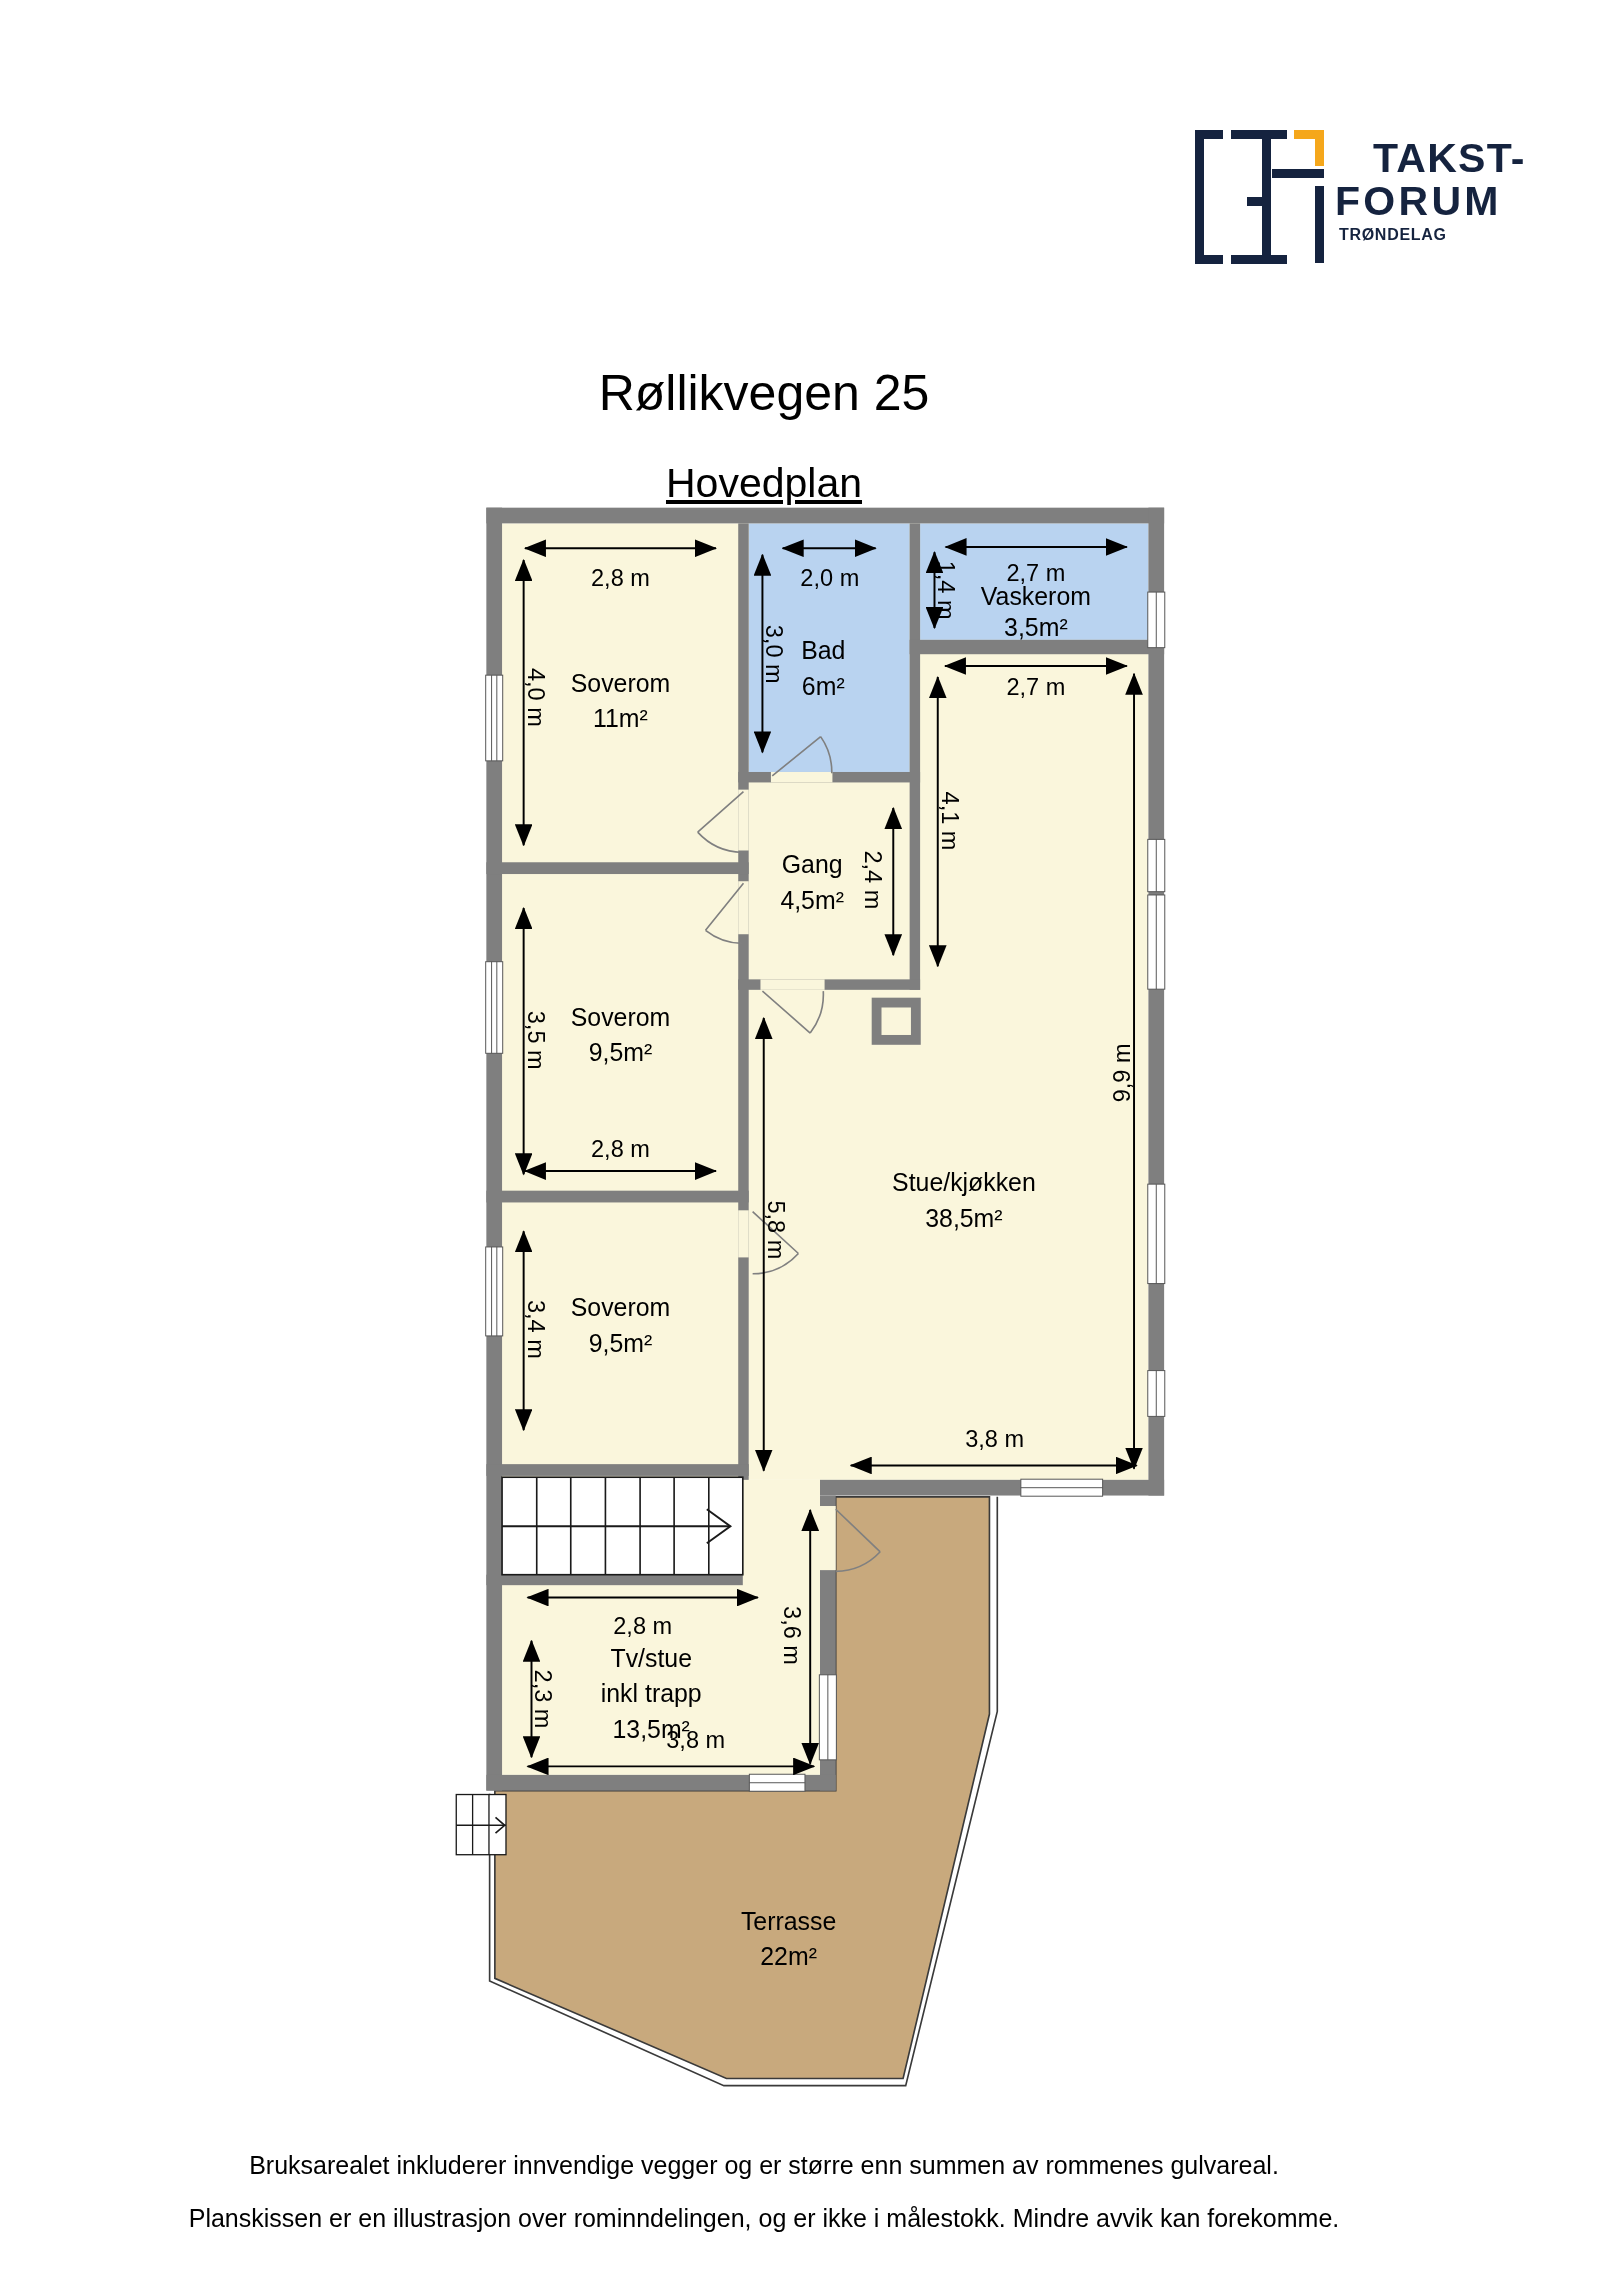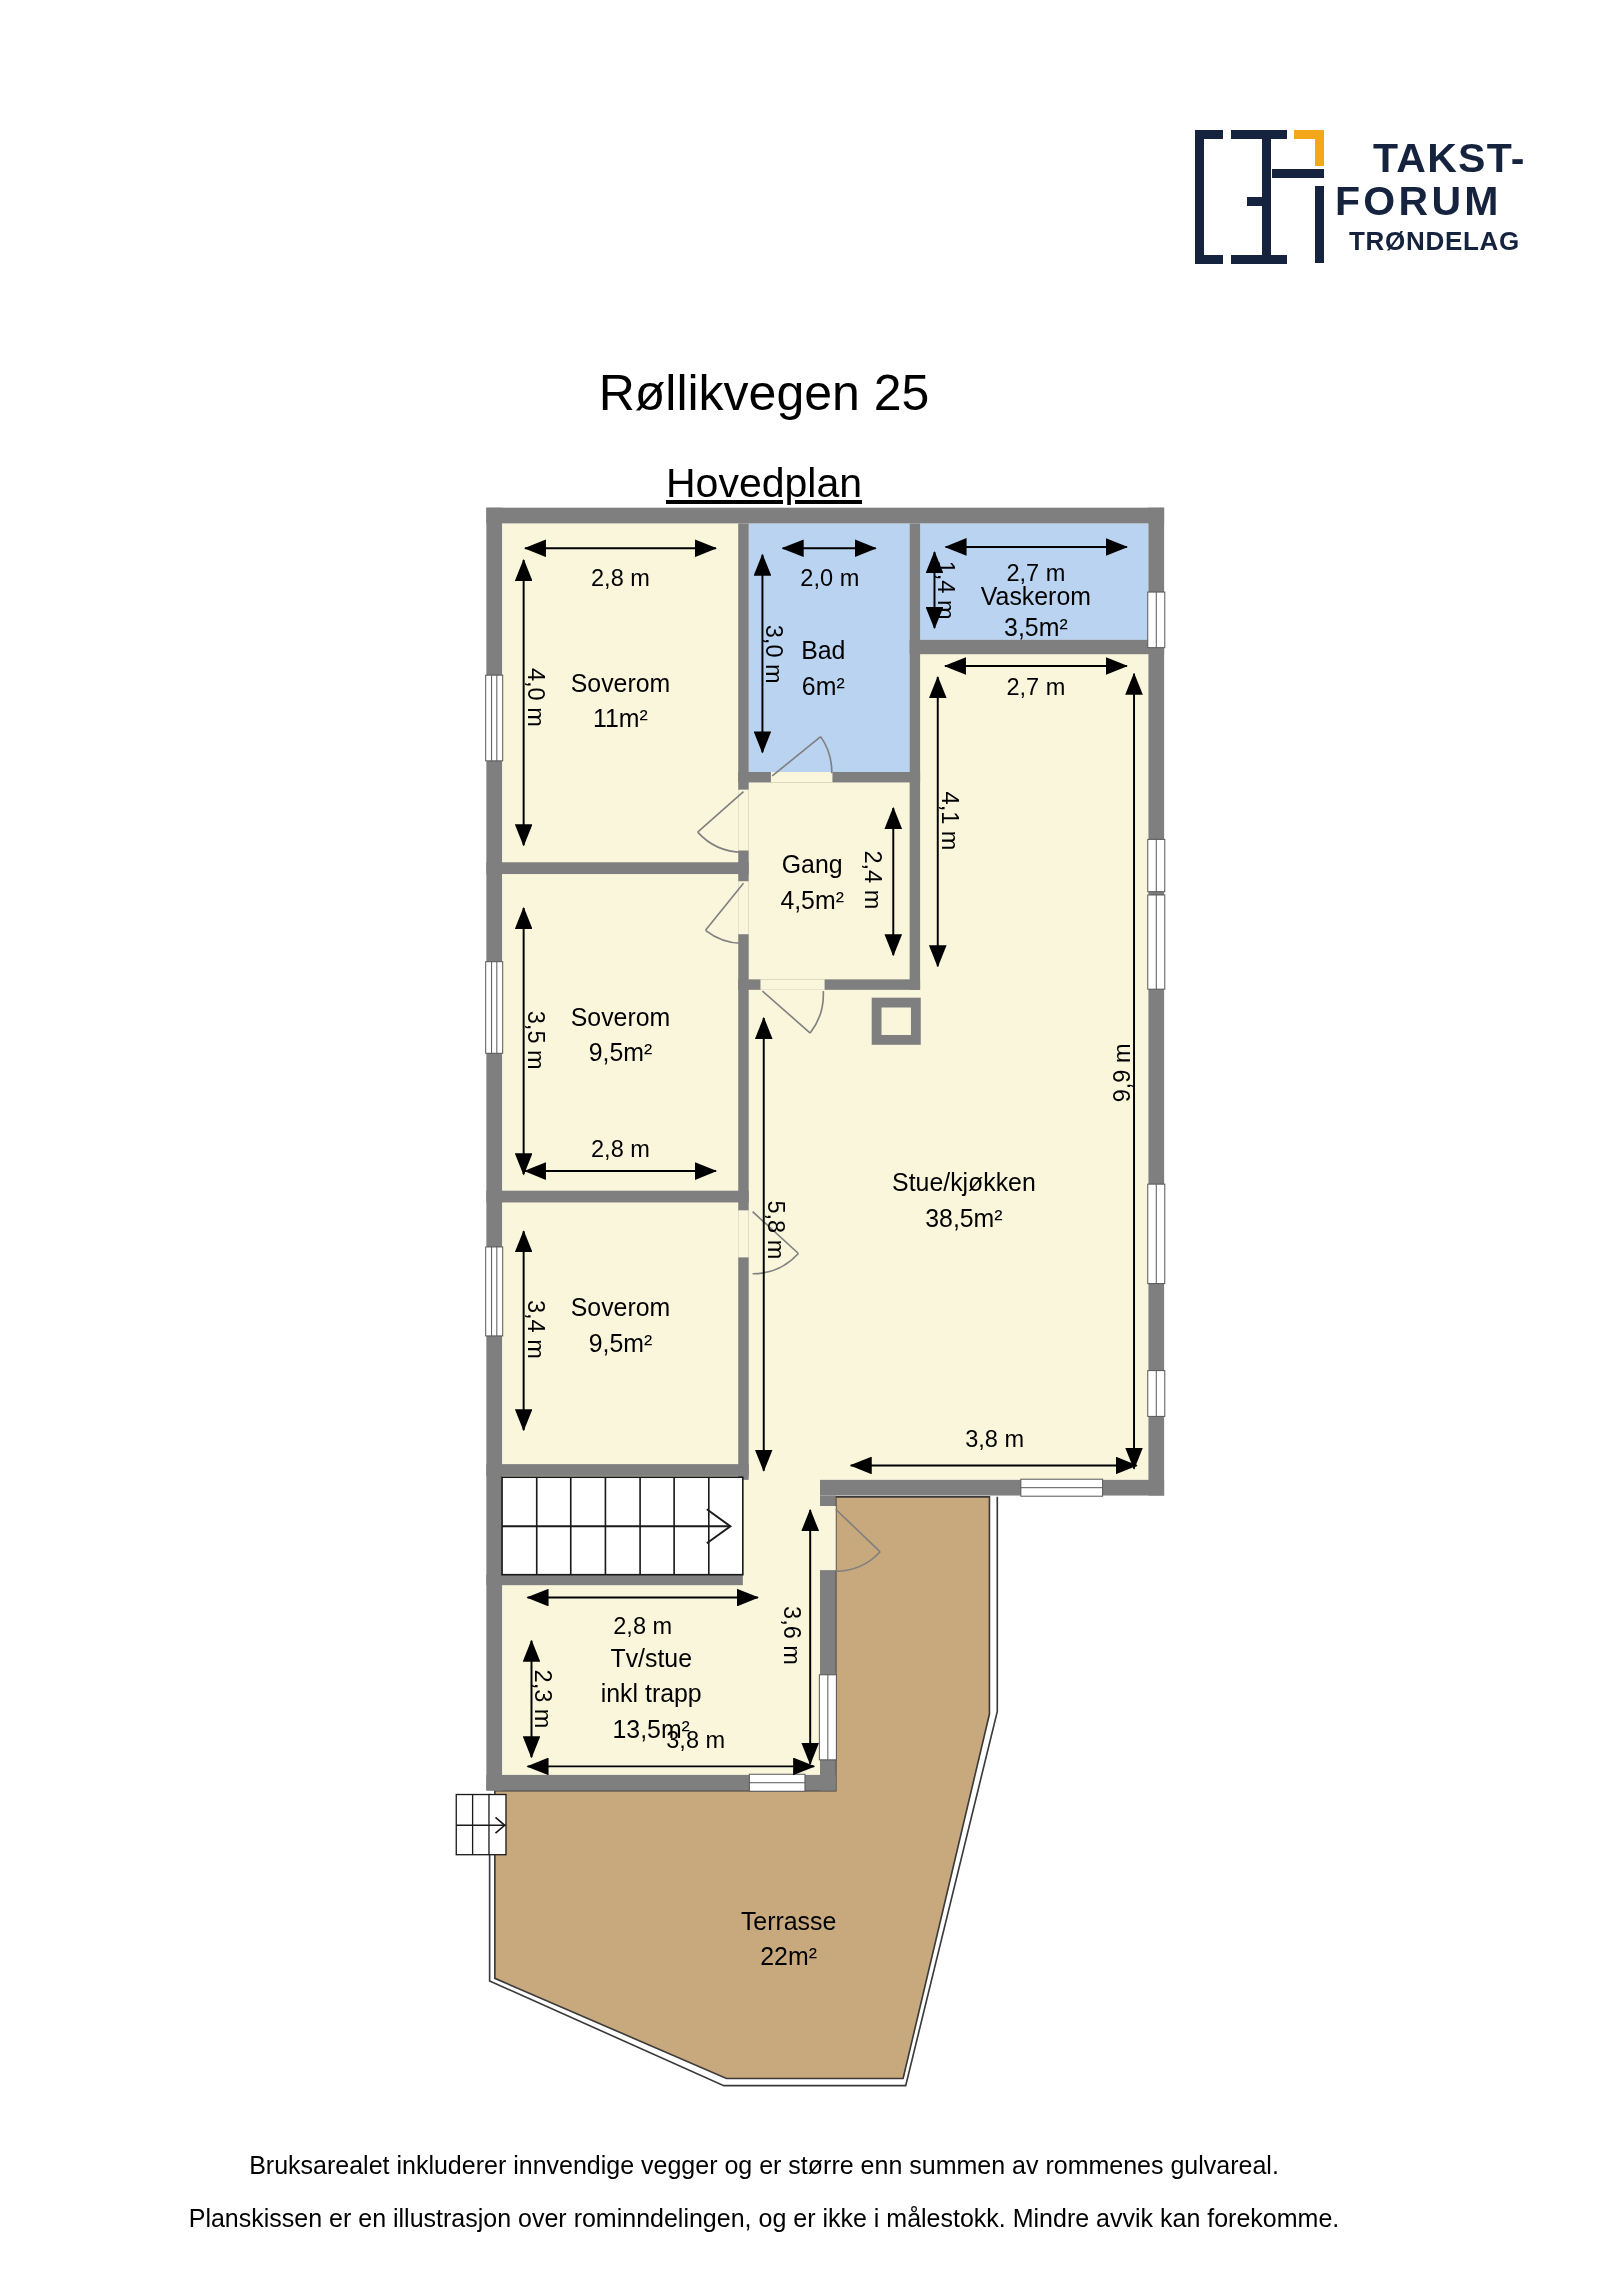--- a/index.html
+++ b/index.html
@@ -11,21 +11,21 @@
   #page-subtitle{top:460px;font-size:41px;text-decoration:underline;}
   #footer-line1{top:2135px;font-size:25px;margin-top:16px;}
   #footer-line2{top:2184px;font-size:25px;margin-top:20px;}
   
   #logo{position:absolute;left:1195px;top:130px;width:340px;height:137px;}
   .ln{position:absolute;background:#15233f;}
   .lo{position:absolute;background:#f5a71b;}
   .logo-text{position:absolute;color:#15233f;font-weight:bold;white-space:nowrap;}
   #logo-line1{left:154px;top:5.2px;font-size:41px;letter-spacing:1.3px;margin-left:24px;}
   #logo-line2{left:140px;top:48px;font-size:41px;letter-spacing:3.3px;}
-  #logo-line3{left:154px;top:96px;font-size:26px;letter-spacing:0.7px;text-align:center;}
+  #logo-line3{left:144px;top:96px;font-size:16px;letter-spacing:0.7px;text-align:center;}
   svg text{font-family:"Liberation Sans",sans-serif;fill:#000;}
   .room-label{font-size:38px;}
   .dim-label{font-size:36px;}
 </style>
 </head>
 <body>
 
 <div id="logo">
   <div class="abs" style="left:0;top:0;width:128px;height:133px;">
     <div class="ln" style="left:0;top:0;width:9.2px;height:133px;"></div>

